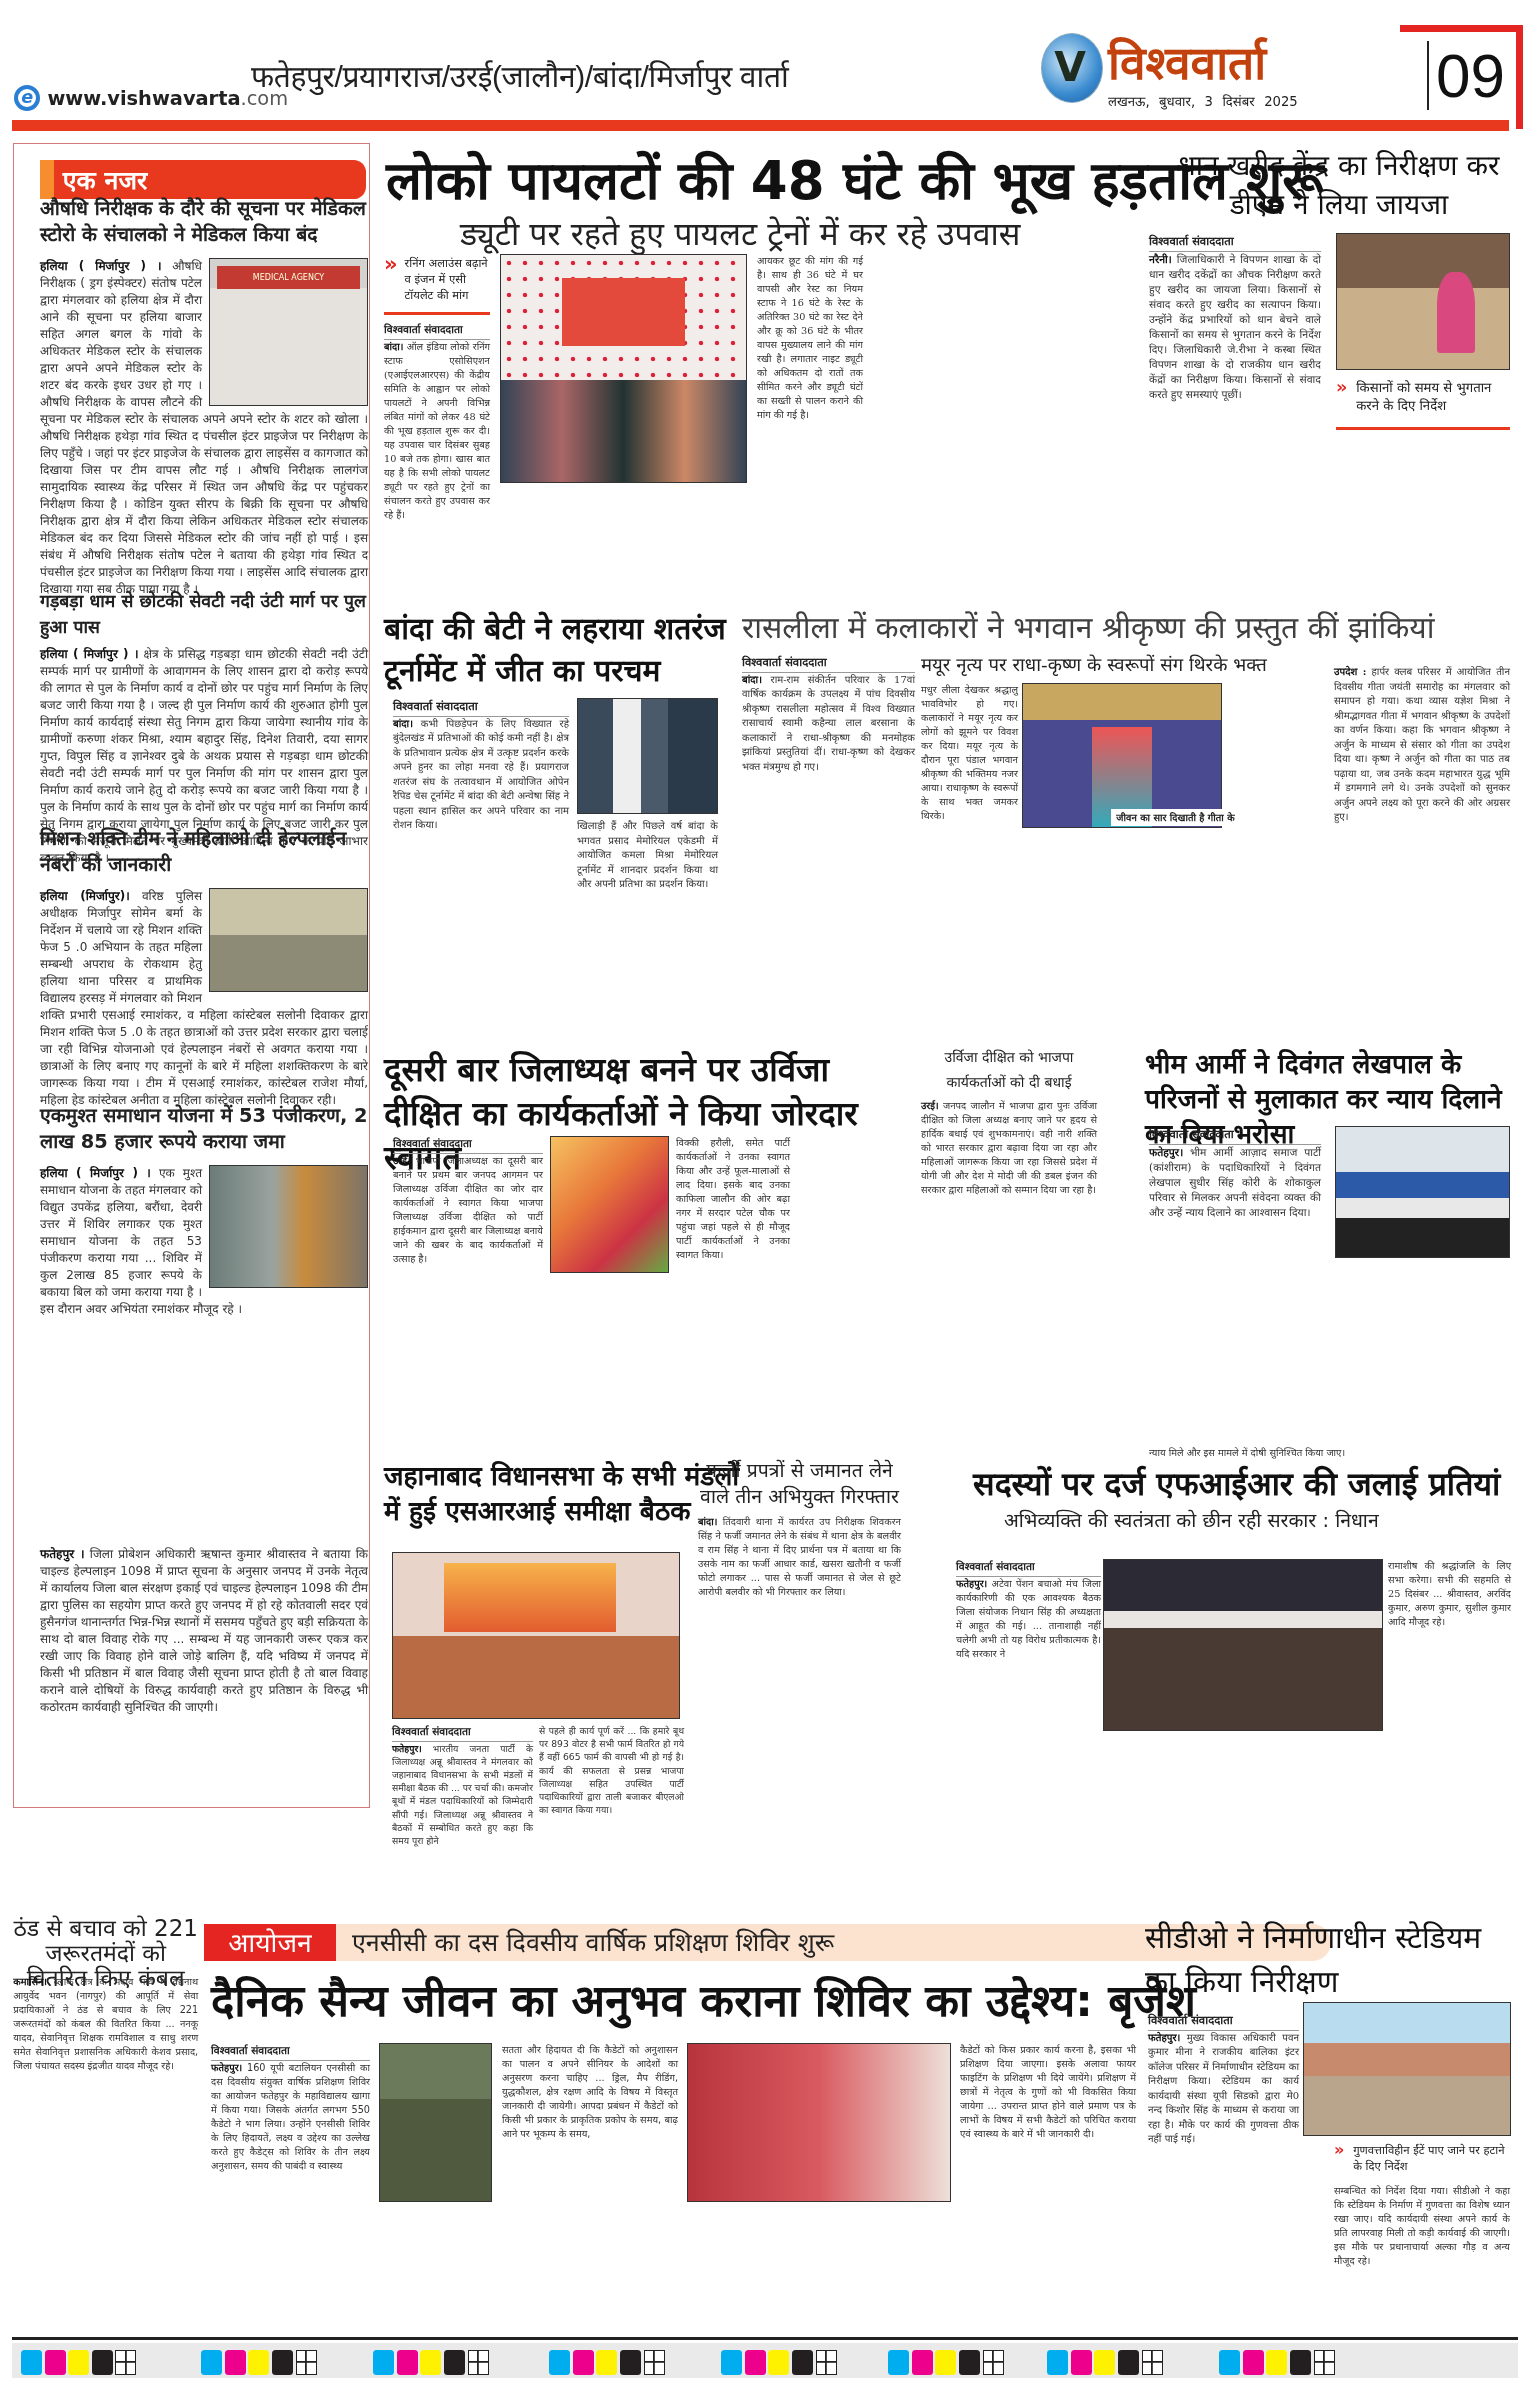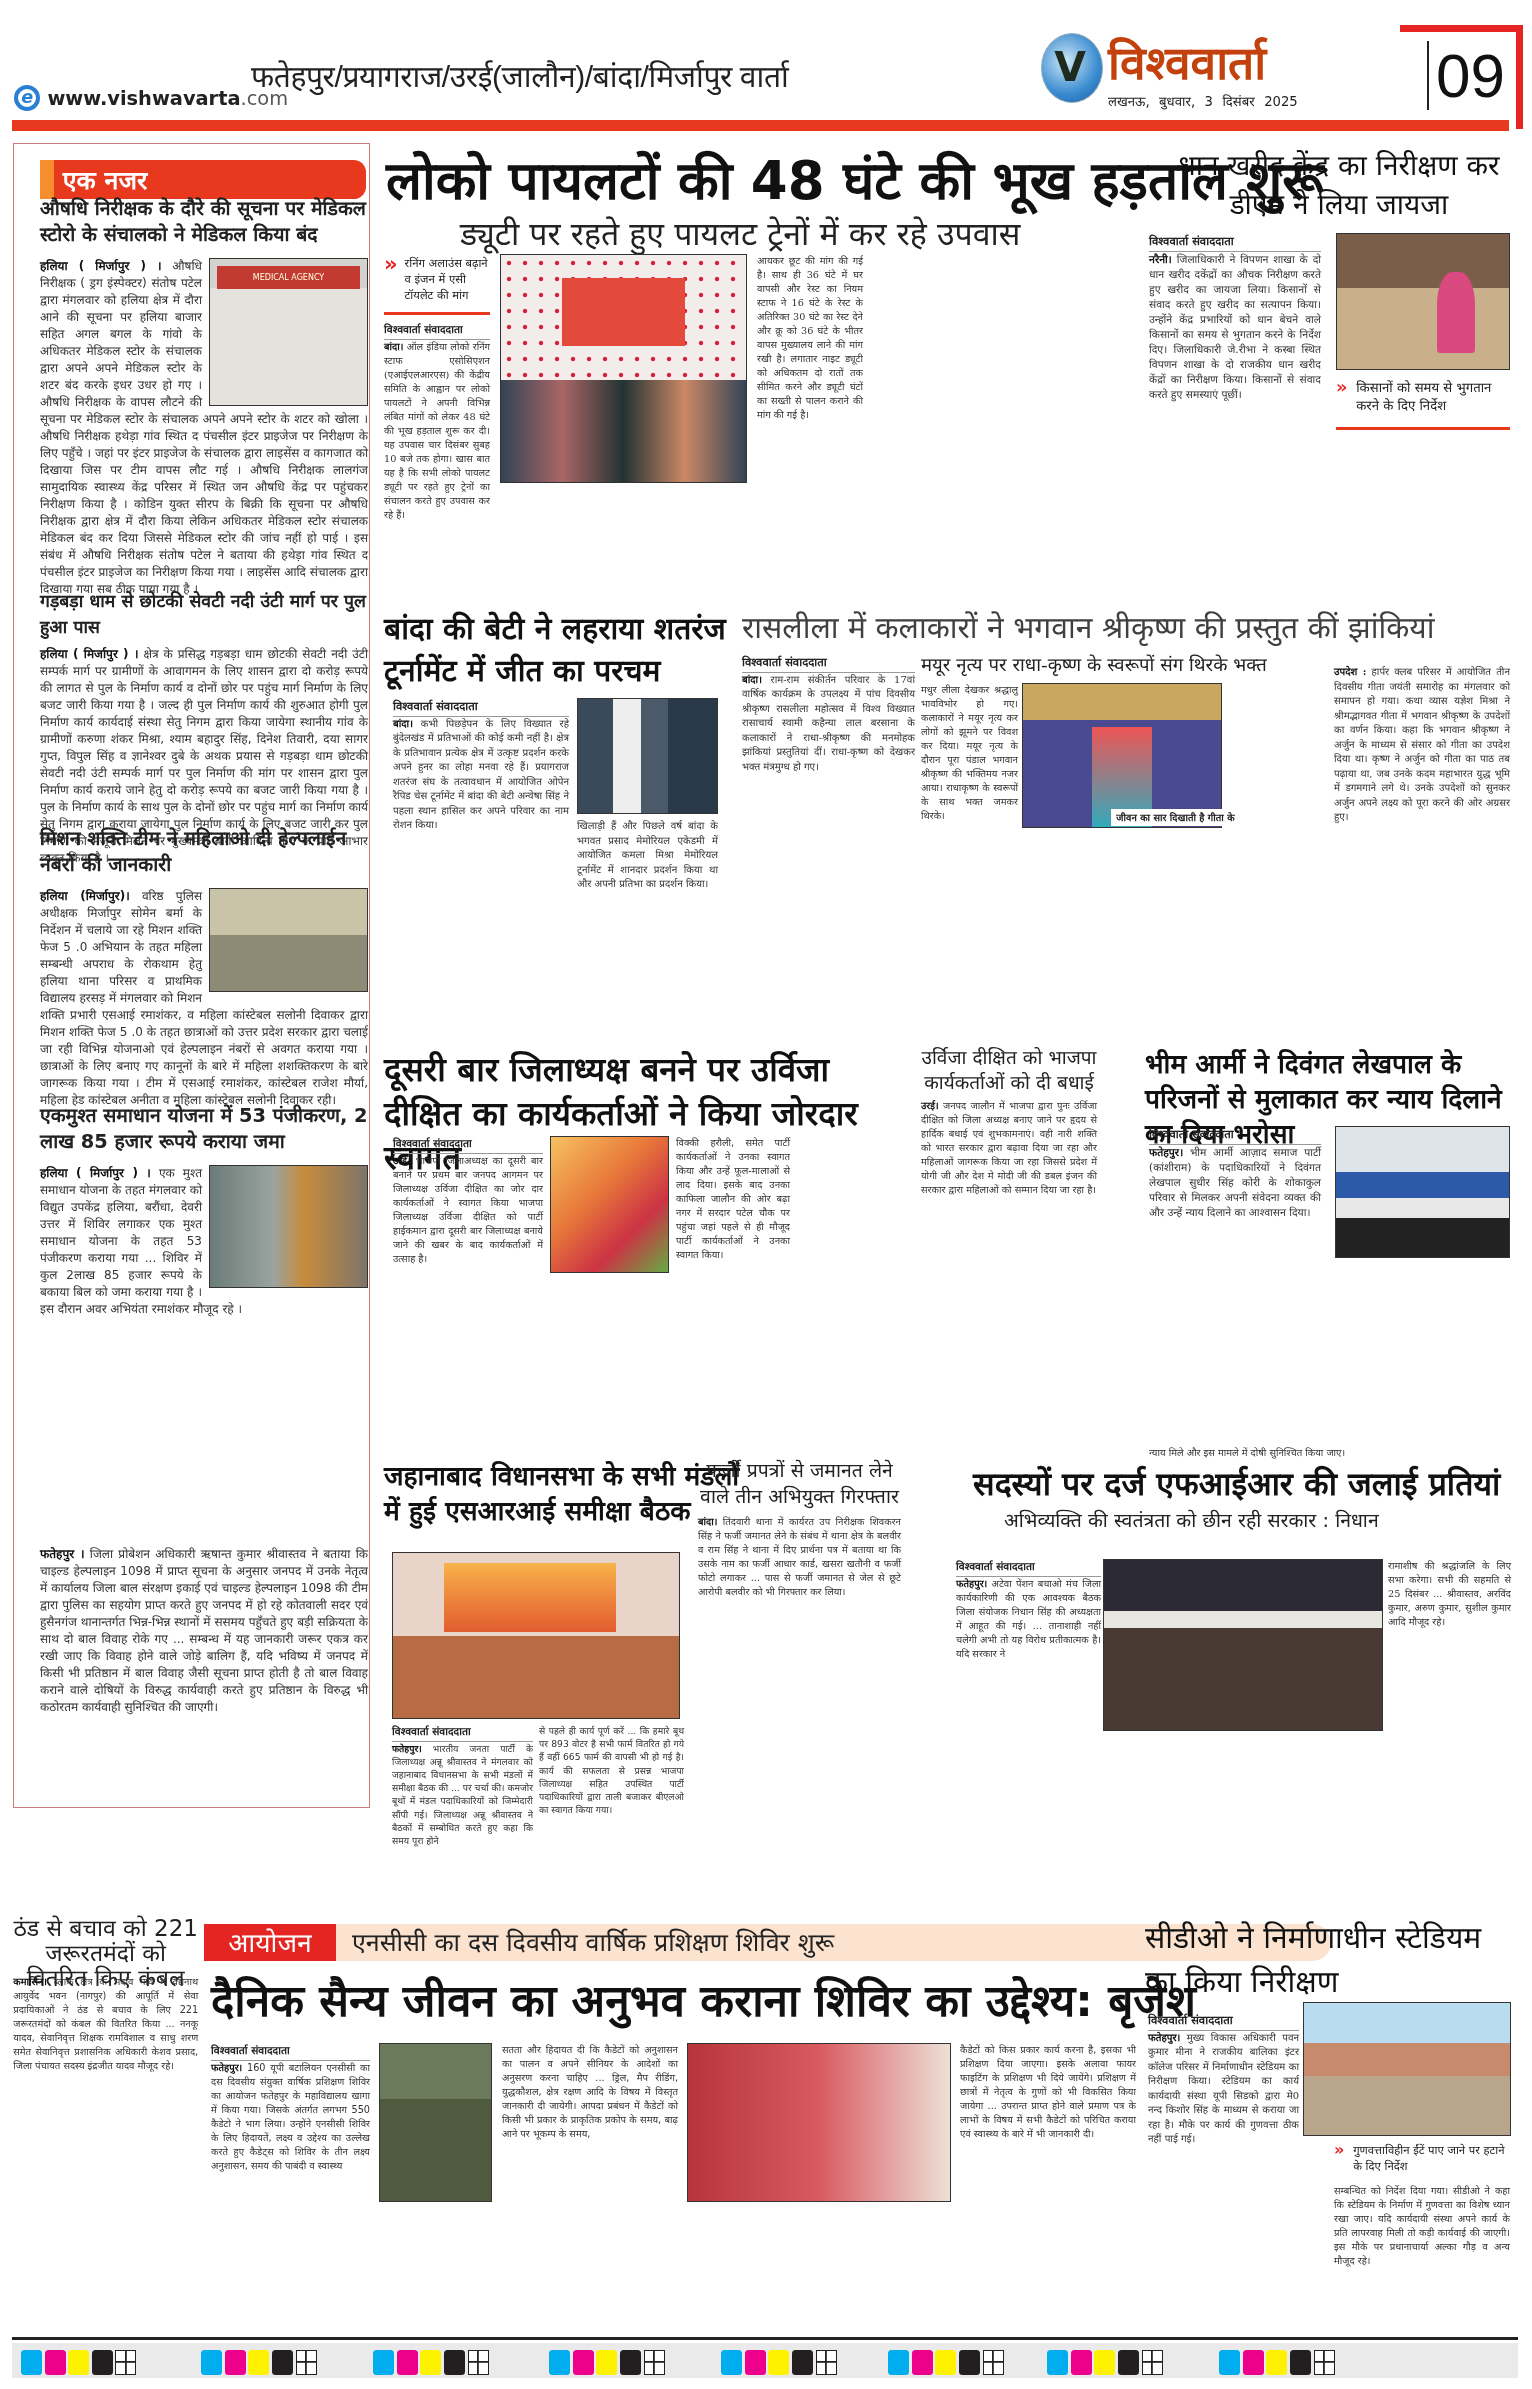--- a/index.html
+++ b/index.html
@@ -165,21 +165,21 @@
 
 <div class="abs h2" style="left:384px;top:1048px;width:528px;font-size:33px;line-height:44px">दूसरी बार जिलाध्यक्ष बनने पर उर्विजा दीक्षित का कार्यकर्ताओं ने किया जोरदार स्वागत</div>
 <div class="abs" style="left:393px;top:1136px;width:150px">
   <div class="byline" style="font-size:10.6px">विश्ववार्ता संवाददाता</div>
   <div class="body-text" style="font-size:9.7px;line-height:14px"><span class="dateline">उरई।</span> <span>भाजपा जिलाअध्यक्ष का दूसरी बार बनाने पर प्रथम बार जनपद आगमन पर जिलाध्यक्ष उर्विजा दीक्षित का जोर दार कार्यकर्ताओं ने स्वागत किया भाजपा जिलाध्यक्ष उर्विजा दीक्षित को पार्टी हाईकमान द्वारा दूसरी बार जिलाध्यक्ष बनाये जाने की खबर के बाद कार्यकर्ताओं में उत्साह है।</span></div>
 </div>
 <div class="abs photo" style="left:550px;top:1136px;width:119px;height:137px;background:linear-gradient(135deg,#f6c260,#e8783a 40%,#c34 70%,#6a4)"></div>
 <div class="abs" style="left:676px;top:1136px;width:114px">
   <div class="body-text" style="font-size:9.7px;line-height:14px">विक्की हरौली, समेत पार्टी कार्यकर्ताओं ने उनका स्वागत किया और उन्हें फूल-मालाओं से लाद दिया। इसके बाद उनका काफिला जालौन की ओर बढ़ा नगर में सरदार पटेल चौक पर पहुंचा जहां पहले से ही मौजूद पार्टी कार्यकर्ताओं ने उनका स्वागत किया।</div>
 </div>
-<div class="abs" style="left:921px;top:1045px;width:176px;font-size:19px;line-height:25px;text-align:center;color:#222">उर्विजा दीक्षित को भाजपा कार्यकर्ताओं को दी बधाई</div>
+<div class="abs" style="left:921px;top:1045px;width:176px;font-size:14px;line-height:25px;text-align:center;color:#222">उर्विजा दीक्षित को भाजपा कार्यकर्ताओं को दी बधाई</div>
 <div class="abs" style="left:921px;top:1099px;width:176px">
   <div class="body-text" style="font-size:9.7px;line-height:14px"><span class="dateline">उरई।</span> <span>जनपद जालौन में भाजपा द्वारा पुनः उर्विजा दीक्षित को जिला अध्यक्ष बनाए जाने पर हृदय से हार्दिक बधाई एवं शुभकामनाएं। वही नारी शक्ति को भारत सरकार द्वारा बढ़ावा दिया जा रहा और महिलाओं जागरूक किया जा रहा जिससे प्रदेश में योगी जी और देश मे मोदी जी की डबल इंजन की सरकार द्वारा महिलाओं को सम्मान दिया जा रहा है।</span></div>
 </div>
 
 <div class="abs h2" style="left:1145px;top:1046px;width:370px;font-size:26.4px;line-height:35px">भीम आर्मी ने दिवंगत लेखपाल के परिजनों से मुलाकात कर न्याय दिलाने का दिया भरोसा</div>
 <div class="abs" style="left:1149px;top:1126px;width:172px">
   <div class="byline" style="font-size:11.4px">विश्ववार्ता संवाददाता</div>
   <div class="body-text serif" style="font-size:10.6px;line-height:15px"><span class="dateline">फतेहपुर।</span> <span>भीम आर्मी आज़ाद समाज पार्टी (कांशीराम) के पदाधिकारियों ने दिवंगत लेखपाल सुधीर सिंह कोरी के शोकाकुल परिवार से मिलकर अपनी संवेदना व्यक्त की और उन्हें न्याय दिलाने का आश्वासन दिया।</span></div>
 </div>
 <div class="abs photo" style="left:1335px;top:1126px;width:175px;height:132px;background:linear-gradient(#dde4ea 0 35%,#2d5aa8 35% 55%,#e8e8e8 55% 70%,#222 70% 100%)"></div>

